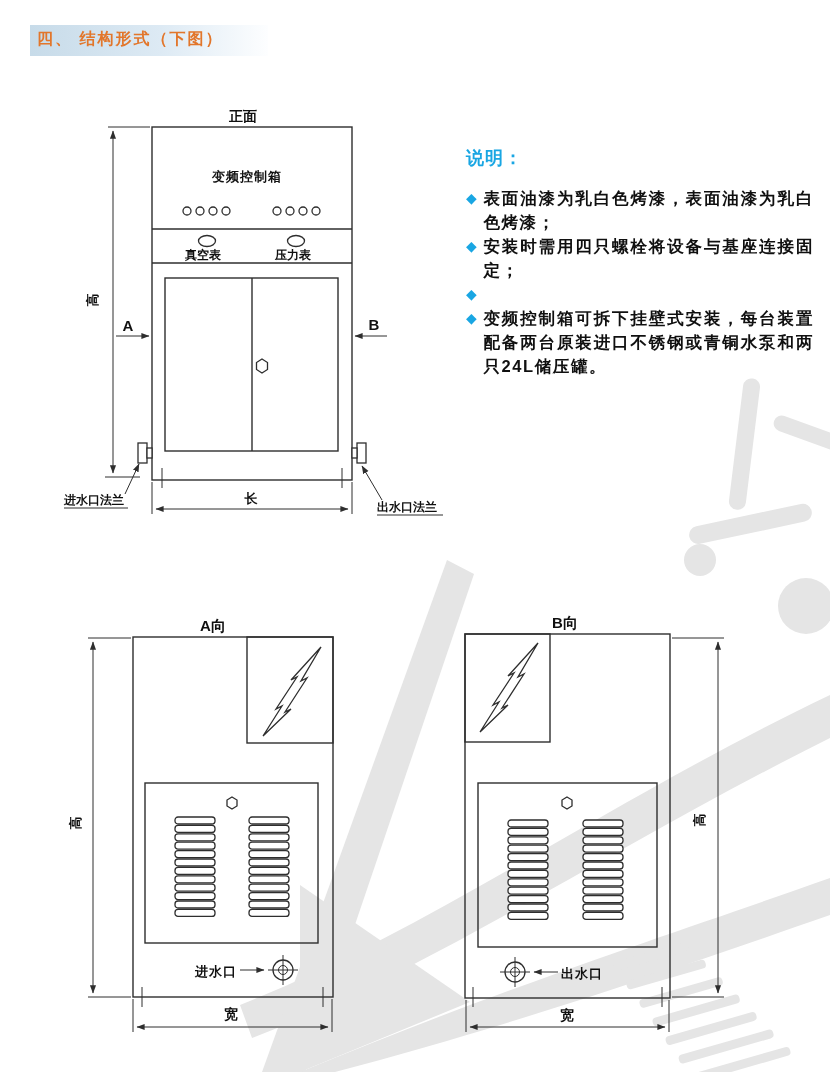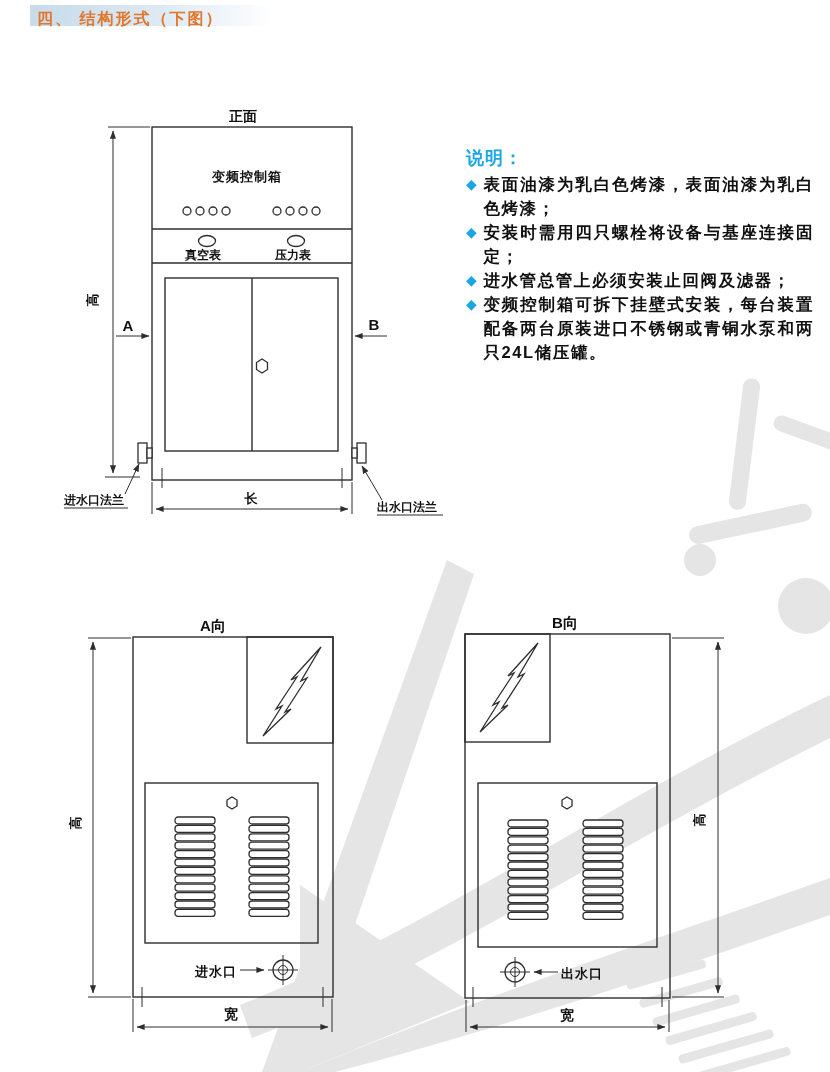--- a/index.html
+++ b/index.html
@@ -3,30 +3,30 @@
 <meta charset="utf-8">
 <style>
   html,body{margin:0;padding:0;}
   body{
     width:830px;height:1072px;position:relative;overflow:hidden;background:#ffffff;
     font-family:"Liberation Sans","DejaVu Sans",sans-serif;
   }
   .page{position:absolute;inset:0;}
   
   .header{
-    position:absolute;left:30px;top:5px;width:238px;height:21px;z-index:3;
+    position:absolute;left:30px;top:25px;width:238px;height:31px;z-index:3;
     background:linear-gradient(90deg,#c7dbe9 0%,#ddeaf4 55%,#fdfeff 100%);
   }
   .header-title{
     color:#e2762b;font-weight:bold;font-size:16px;letter-spacing:2px;
     line-height:27px;padding-left:7px;white-space:nowrap;
   }
   
   .notes{position:absolute;left:466px;top:146px;width:348px;z-index:3;}
-  .notes-heading{color:#19a6e3;font-weight:bold;font-size:18px;letter-spacing:1px;margin-bottom:2px;}
+  .notes-heading{color:#19a6e3;font-weight:bold;font-size:18px;letter-spacing:1px;margin-bottom:16px;}
   .note-item{display:flex;align-items:flex-start;color:#101010;font-weight:bold;font-size:16.5px;line-height:24px;letter-spacing:1.6px;}
   .note-bullet{color:#19a6e3;font-size:14px;line-height:24px;margin-right:5px;flex:0 0 auto;}
   .note-text{text-align:justify;}
   
   svg.draw{position:absolute;inset:0;z-index:1;}
   .ln{stroke:#2e2e2e;stroke-width:1.4;fill:none;}
   .lnw{stroke:#2e2e2e;stroke-width:1.3;fill:#ffffff;}
   .dim{stroke:#2e2e2e;stroke-width:1;fill:none;}
   .tx{fill:#101010;font-weight:bold;}
   .wm{fill:#e5e5e5;stroke:none;}
@@ -240,21 +240,20 @@
     <div class="note-item">
       <span class="note-bullet">◆</span>
       <span class="note-text">表面油漆为乳白色烤漆，表面油漆为乳白色烤漆；</span>
     </div>
     <div class="note-item">
       <span class="note-bullet">◆</span>
       <span class="note-text">安装时需用四只螺栓将设备与基座连接固定；</span>
     </div>
     <div class="note-item">
       <span class="note-bullet">◆</span>
-      <span class="note-text">进水管总管上必须安装止回阀及滤器；</span>
     </div>
     <div class="note-item">
       <span class="note-bullet">◆</span>
       <span class="note-text">变频控制箱可拆下挂壁式安装，每台装置配备两台原装进口不锈钢或青铜水泵和两只24L储压罐。</span>
     </div>
   </div>
 
 </div>
 
 </body></html>

